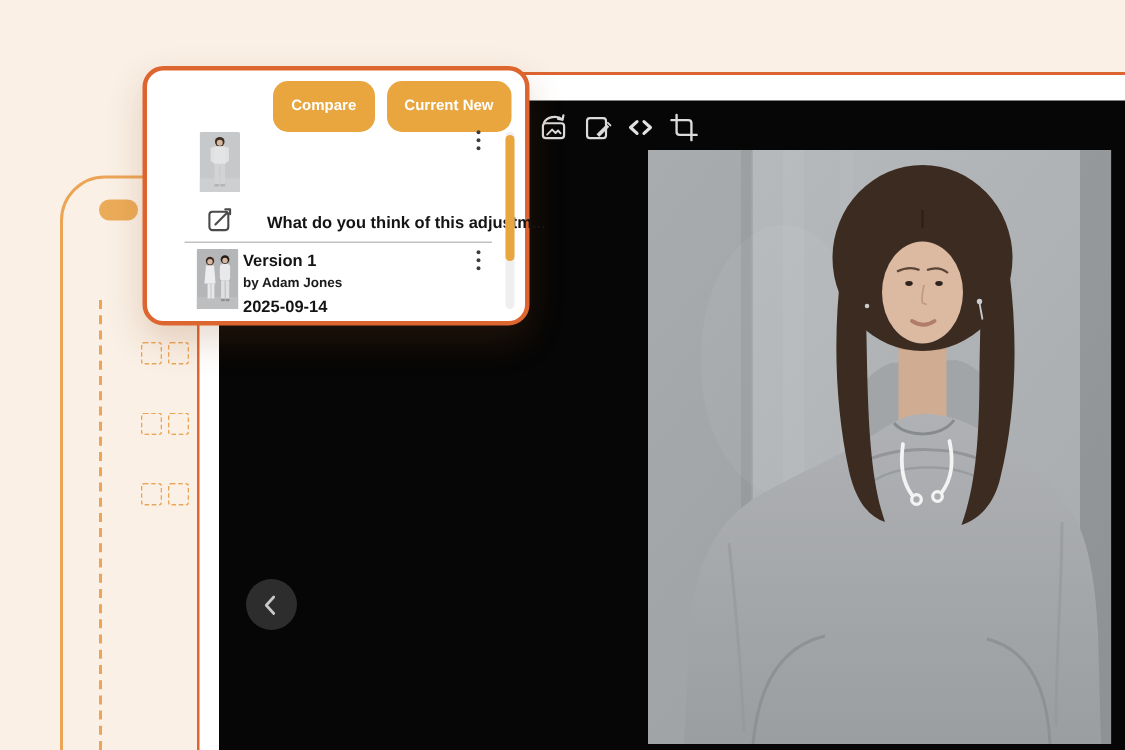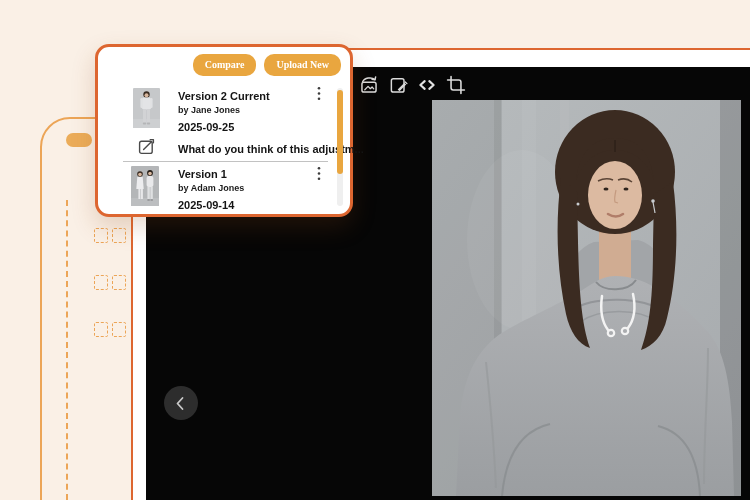--- a/index.html
+++ b/index.html
@@ -24,22 +24,22 @@
   .photo{position:absolute;left:432px;top:100px;width:309px;height:396px;overflow:hidden;}
   .photo svg{display:block;}
 
   .prev-btn{position:absolute;left:164px;top:386px;width:34px;height:34px;border-radius:50%;
     background:#2D2D2D;display:flex;align-items:center;justify-content:center;cursor:pointer;}
 
   
   .card{position:absolute;left:95px;top:44px;width:258px;height:173px;background:#ffffff;
     border:3px solid #DD6630;border-radius:14px;box-shadow:0 10px 24px rgba(140,70,20,.20);box-sizing:border-box;}
   .card-buttons{position:absolute;top:7px;right:9px;display:flex;gap:8px;}
-  .pill-btn{background:#E9A63F;color:#ffffff;font-family:Liberation Serif, serif;font-weight:bold;
-    font-size:10px;line-height:18px;height:22px;padding:0 12px;border:none;border-radius:10px;cursor:pointer;}
+  .pill-btn{background:#E9A63F;color:#ffffff;font-family:Liberation Sans, sans-serif;font-weight:bold;
+    font-size:10px;line-height:18px;height:34px;padding:0 12px;border:none;border-radius:10px;cursor:pointer;}
 
   .v-row{position:absolute;display:flex;align-items:flex-start;cursor:pointer;}
   .v-row-1{left:35px;top:41px;}
   .v-row-2{left:33px;top:119px;}
   .thumb{border-radius:1px;overflow:hidden;flex:0 0 auto;}
   .v-meta{margin-left:18px;padding-top:2px;}
   .v-title{font-size:11px;font-weight:bold;color:#141414;line-height:12px;}
   .v-author{font-size:9px;font-weight:bold;color:#1b1b1b;margin-top:3px;line-height:10px;}
   .v-date{font-size:11px;font-weight:bold;color:#141414;margin-top:6px;line-height:12px;}
 
@@ -166,43 +166,38 @@
   <div class="prev-btn">
     <svg width="21" height="21" viewBox="0 0 21 21" fill="none" stroke="#C9C9C9" stroke-width="1.8" stroke-linecap="round" stroke-linejoin="round">
       <polyline points="11.5,5 6.5,10.5 11.5,16"></polyline>
     </svg>
   </div>
 
   <div class="card">
 
     <div class="card-buttons">
       <button class="pill-btn">Compare</button>
-      <button class="pill-btn">Upload New</button>
+      <button class="pill-btn">Current New</button>
     </div>
 
     <div class="v-row v-row-1">
       <span class="thumb">
         <svg width="27" height="40" viewBox="0 0 27 40">
           <rect width="27" height="40" fill="#C6C8CA"></rect>
           <rect y="31" width="27" height="9" fill="#CDCFD1"></rect>
           <circle cx="13.5" cy="6.5" r="3.2" fill="#3A2C22"></circle>
           <circle cx="13.5" cy="7.2" r="2" fill="#D8B79E"></circle>
           <rect x="8.8" y="9.5" width="9.4" height="12" rx="2.5" fill="#E3E4E6"></rect>
           <rect x="7.4" y="10" width="2.4" height="10" rx="1.2" fill="#E0E1E3"></rect>
           <rect x="17.2" y="10" width="2.4" height="10" rx="1.2" fill="#E0E1E3"></rect>
           <rect x="10" y="21" width="3.2" height="14" rx="1.4" fill="#D2D3D5"></rect>
           <rect x="13.8" y="21" width="3.2" height="14" rx="1.4" fill="#D2D3D5"></rect>
           <rect x="9.8" y="34.6" width="3.4" height="1.8" rx="0.9" fill="#B4B5B7"></rect>
           <rect x="13.8" y="34.6" width="3.4" height="1.8" rx="0.9" fill="#B4B5B7"></rect>
         </svg>
-      </span>
-      <span class="v-meta">
-        <div class="v-title">Version 2 Current</div>
-        <div class="v-author">by Jane Jones</div>
-        <div class="v-date">2025-09-25</div>
       </span>
     </div>
     <span class="kebab kebab-1">
       <svg width="4" height="15" viewBox="0 0 4 15">
           <circle cx="2" cy="2.2" r="1.3" fill="#3C3C3C"></circle>
           <circle cx="2" cy="7.5" r="1.3" fill="#3C3C3C"></circle>
           <circle cx="2" cy="12.8" r="1.3" fill="#3C3C3C"></circle>
         </svg>
     </span>
 
@@ -231,21 +226,21 @@
           <rect x="9.9" y="23" width="2" height="10" fill="#E8E8EA"></rect>
           <circle cx="19" cy="7" r="2.9" fill="#241C16"></circle>
           <circle cx="19" cy="7.6" r="1.8" fill="#D8B79E"></circle>
           <rect x="15.6" y="10" width="6.8" height="11" rx="2" fill="#E9E9EB"></rect>
           <rect x="16.4" y="21" width="2.4" height="12" fill="#DFE0E2"></rect>
           <rect x="19.4" y="21" width="2.4" height="12" fill="#DFE0E2"></rect>
           <rect x="16.2" y="33.2" width="2.8" height="1.6" rx="0.8" fill="#8F9092"></rect>
           <rect x="19.3" y="33.2" width="2.8" height="1.6" rx="0.8" fill="#8F9092"></rect>
         </svg>
       </span>
-      <span class="v-meta" style="margin-left:19px;">
+      <span class="v-meta" style="margin-left:3px;">
         <div class="v-title">Version 1</div>
         <div class="v-author">by Adam Jones</div>
         <div class="v-date">2025-09-14</div>
       </span>
     </div>
     <span class="kebab kebab-2">
       <svg width="4" height="15" viewBox="0 0 4 15">
           <circle cx="2" cy="2.2" r="1.3" fill="#3C3C3C"></circle>
           <circle cx="2" cy="7.5" r="1.3" fill="#3C3C3C"></circle>
           <circle cx="2" cy="12.8" r="1.3" fill="#3C3C3C"></circle>

